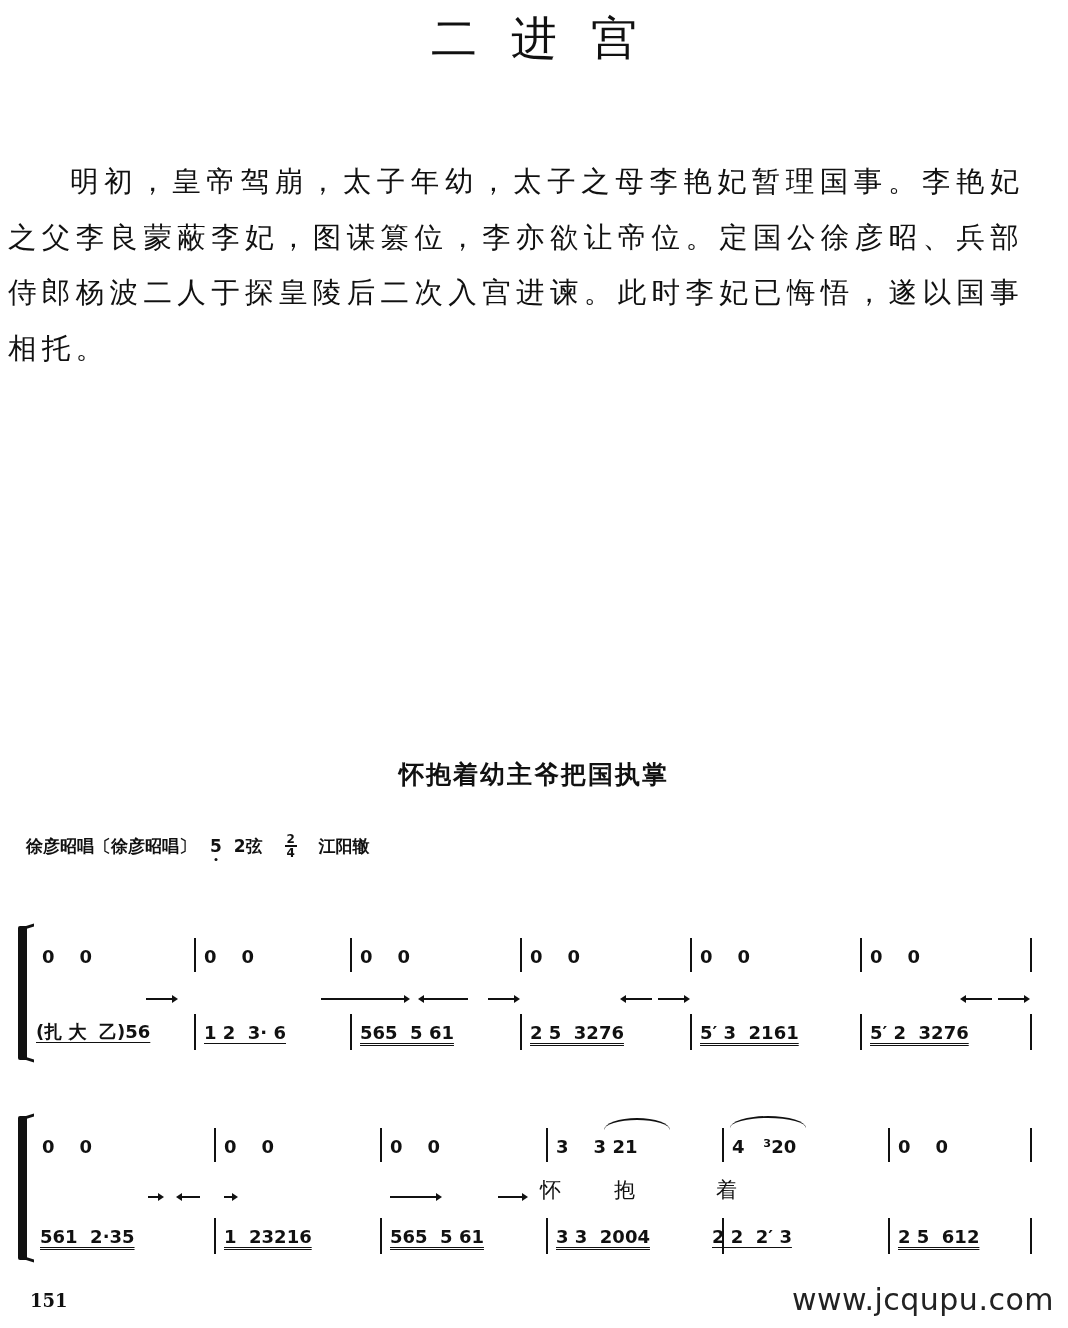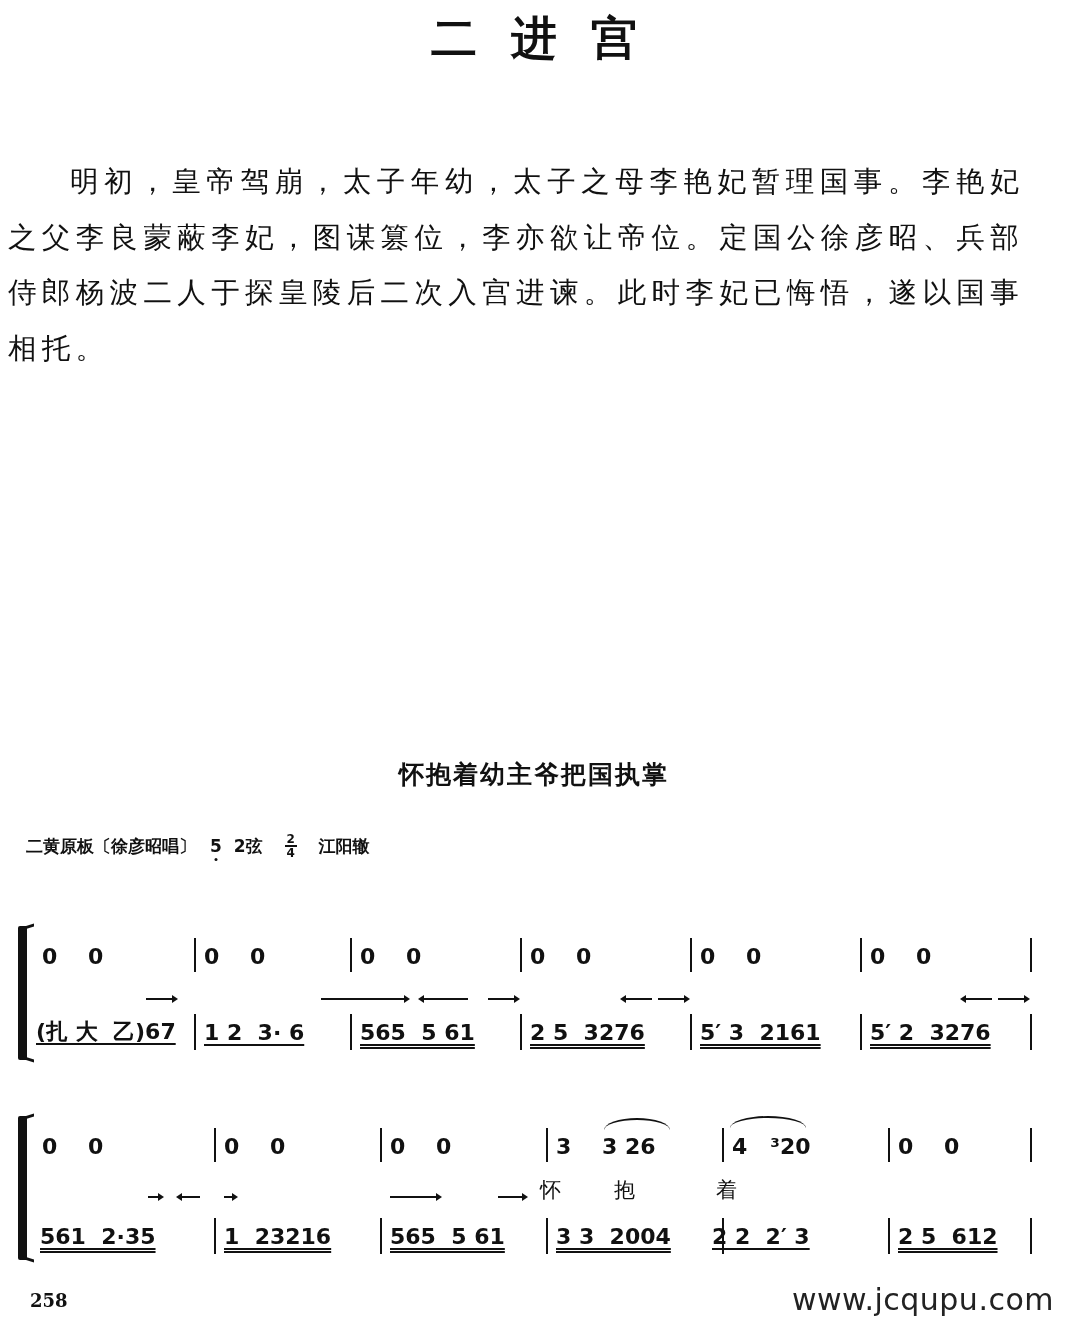--- a/index.html
+++ b/index.html
@@ -2,21 +2,21 @@
 <html><head>
   <meta charset="utf-8">
   <style>
     html, body { margin: 0; padding: 0; background: #ffffff; }
     body {
       width: 1068px; height: 1328px; position: relative; overflow: hidden;
       color: #111; font-family: "DejaVu Serif", "Liberation Serif", serif;
     }
     .title {
       position: absolute; left: 0; top: 8px; width: 1068px; text-align: center;
-      font-size: 46px; letter-spacing: 34px; text-indent: 34px; font-weight: bold;
+      font-size: 46px; letter-spacing: 34px; text-indent: 34px; font-weight: normal;
       font-family: "DejaVu Serif", serif;
     }
     .prose {
       position: absolute; left: 8px; top: 154px; width: 1016px;
       font-size: 28.5px; line-height: 55.5px; letter-spacing: 5.3px;
       font-family: "DejaVu Sans", sans-serif;
     }
     .prose p { margin: 0; text-indent: 62px; text-align: justify; }
     .song-title {
       position: absolute; left: 0; top: 758px; width: 1068px; text-align: center;
@@ -46,21 +46,21 @@
     }
     .bracket::before, .bracket::after {
       content: ""; position: absolute; left: 0; width: 16px; height: 3px; background: #111;
     }
     .bracket::before { top: 0; transform: skewY(-18deg); }
     .bracket::after { bottom: 0; transform: skewY(18deg); }
     .row { position: absolute; left: 16px; width: 1014px; height: 40px; }
     .barline { position: absolute; width: 2px; background: #111; }
     .measure {
       position: absolute; top: 0; height: 40px; display: flex; align-items: center;
-      font-family: "DejaVu Sans", sans-serif; font-weight: bold; font-size: 22px;
+      font-family: "DejaVu Sans", sans-serif; font-weight: bold; font-size: 18px;
       white-space: pre;
     }
     .measure .u1 { text-decoration: underline; text-underline-offset: 4px; }
     .measure .u2 { text-decoration: underline double; text-underline-offset: 4px; }
     .lyric {
       position: absolute; font-size: 21px; font-family: "DejaVu Serif", serif;
     }
     .slur {
       position: absolute; border-top: 2px solid #111; border-radius: 50% 50% 0 0 / 100% 100% 0 0;
       height: 10px;
@@ -88,21 +88,21 @@
 
 <div class="title">二进宫</div>
 
 <div class="prose">
   <p>明初，皇帝驾崩，太子年幼，太子之母李艳妃暂理国事。李艳妃之父李良蒙蔽李妃，图谋篡位，李亦欲让帝位。定国公徐彦昭、兵部侍郎杨波二人于探皇陵后二次入宫进谏。此时李妃已悔悟，遂以国事相托。</p>
 </div>
 
 <div class="song-title">怀抱着幼主爷把国执掌</div>
 
 <div class="meta">
-  <span>二黄原板</span>
+  <span>徐彦昭唱</span>
   <span style="margin-left:-14px">〔徐彦昭唱〕</span>
   <span>
     <span class="dotbelow">5</span>
     <span style="margin-left:6px">2</span><span>弦</span>
   </span>
   <span class="frac">
     <span>2</span>
     <span class="bar"></span>
     <span>4</span>
   </span>
@@ -137,21 +137,21 @@
   <div class="arrow-line l" style="left:944px;top:72px;width:30px"></div>
   <div class="arrow-line r" style="left:980px;top:72px;width:30px"></div>
 
   <div class="row" style="top:86px;">
     <div class="barline" style="left:160px;top:2px;height:36px"></div>
     <div class="barline" style="left:316px;top:2px;height:36px"></div>
     <div class="barline" style="left:486px;top:2px;height:36px"></div>
     <div class="barline" style="left:656px;top:2px;height:36px"></div>
     <div class="barline" style="left:826px;top:2px;height:36px"></div>
     <div class="barline" style="left:996px;top:2px;height:36px"></div>
-    <div class="measure" style="left:2px"><span class="u1">(扎 大  乙)67</span></div>
+    <div class="measure" style="left:2px"><span class="u1">(扎 大  乙)56</span></div>
     <div class="measure" style="left:170px"><span class="u1">1 2  3· 6</span></div>
     <div class="measure" style="left:326px"><span class="u2">565  5 61</span></div>
     <div class="measure" style="left:496px"><span class="u2">2 5  3276</span></div>
     <div class="measure" style="left:666px"><span class="u2">5′ 3  2161</span></div>
     <div class="measure" style="left:836px"><span class="u2">5′ 2  3276</span></div>
   </div>
 </div>
 
 <div class="system" style="top:1116px; height:150px;">
   <div class="bracket" style="top:0; height:144px;"></div>
@@ -159,21 +159,21 @@
   <div class="row" style="top:10px;">
     <div class="barline" style="left:180px;top:2px;height:34px"></div>
     <div class="barline" style="left:346px;top:2px;height:34px"></div>
     <div class="barline" style="left:512px;top:2px;height:34px"></div>
     <div class="barline" style="left:688px;top:2px;height:34px"></div>
     <div class="barline" style="left:854px;top:2px;height:34px"></div>
     <div class="barline" style="left:996px;top:2px;height:34px"></div>
     <div class="measure" style="left:8px">0    0</div>
     <div class="measure" style="left:190px">0    0</div>
     <div class="measure" style="left:356px">0    0</div>
-    <div class="measure" style="left:522px"><span>3    3 26</span></div>
+    <div class="measure" style="left:522px"><span>3    3 21</span></div>
     <div class="measure" style="left:698px"><span>4   ³20</span></div>
     <div class="measure" style="left:864px">0    0</div>
   </div>
   <div class="slur" style="left:586px;top:2px;width:66px"></div>
   <div class="slur" style="left:712px;top:0;width:76px"></div>
 
   <div class="lyric" style="left:522px;top:60px">怀</div>
   <div class="lyric" style="left:596px;top:60px">抱</div>
   <div class="lyric" style="left:698px;top:60px">着</div>
 
@@ -191,14 +191,14 @@
     <div class="measure" style="left:678px"><span class="u1">2 2  2′ 3</span></div>
     <div class="measure" style="left:864px"><span class="u2">2 5  612</span></div>
   </div>
   <div class="arrow-line r" style="left:130px;top:80px;width:14px"></div>
   <div class="arrow-line l" style="left:160px;top:80px;width:22px"></div>
   <div class="arrow-line r" style="left:206px;top:80px;width:12px"></div>
   <div class="arrow-line r" style="left:372px;top:80px;width:50px"></div>
   <div class="arrow-line r" style="left:480px;top:80px;width:28px"></div>
 </div>
 
-<div class="footer-page">258</div>
+<div class="footer-page">151</div>
 <div class="footer-site">www.jcqupu.com</div>
 
 </body></html>

